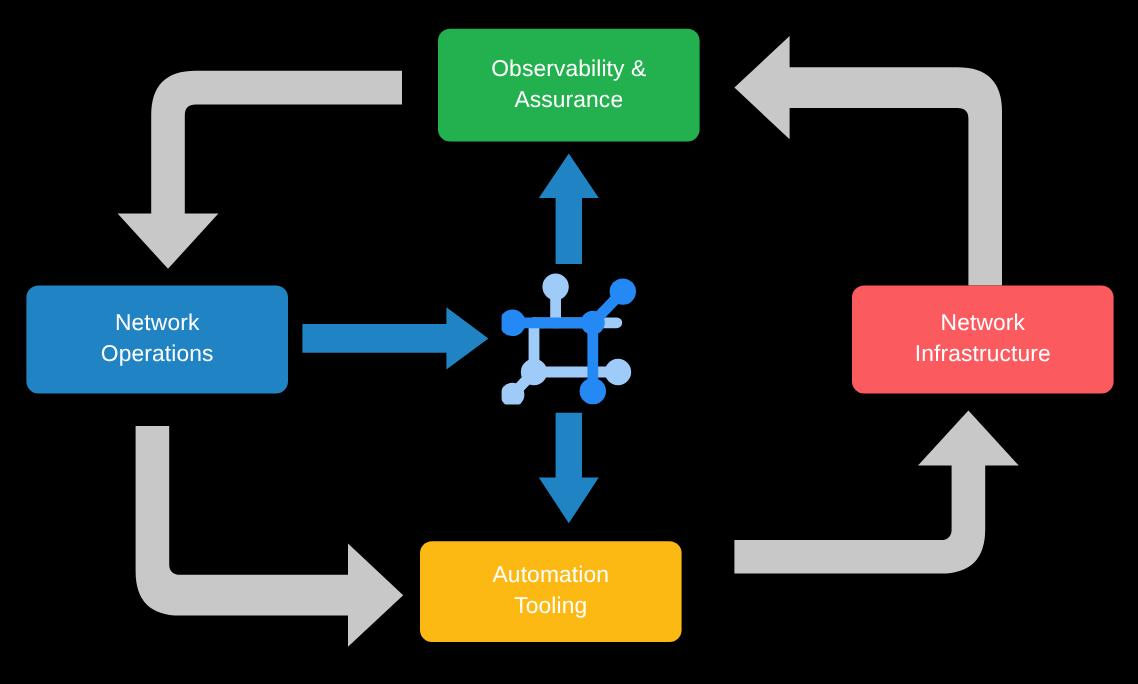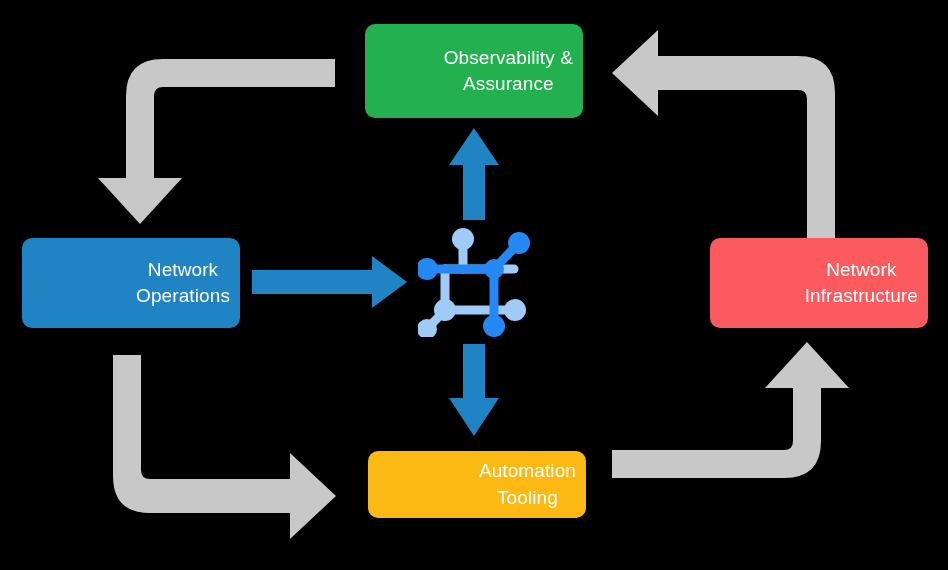--- a/index.html
+++ b/index.html
@@ -24,21 +24,21 @@
     position: absolute;
     left: 0;
     top: 0;
     width: 948px;
     height: 570px;
   }
   .node-box {
     position: absolute;
     display: flex;
     align-items: center;
-    justify-content: flex-end;
+    justify-content: center;
     text-align: center;
     border-radius: 10px;
     color: #ffffff;
     font-size: 19px;
     line-height: 1.38;
     font-weight: 400;
     letter-spacing: 0.1px;
     box-sizing: border-box;
     padding: 4px 10px;
     z-index: 3;
@@ -53,21 +53,21 @@
   }
   #box-network-operations {
     left: 22px;   top: 238px;  width: 218px; height: 90px;
     background: #1f83c4;
   }
   #box-network-infrastructure {
     left: 710px;  top: 238px;  width: 218px; height: 90px;
     background: #fb5a5f;
   }
   #box-automation-tooling {
-    left: 368px;  top: 451px;  width: 218px; height: 67px;
+    left: 350px;  top: 451px;  width: 218px; height: 84px;
     background: #fdb913;
   }
   #network-icon {
     position: absolute;
     left: 418px;
     top: 222px;
     width: 120px;
     height: 115px;
     z-index: 4;
   }

